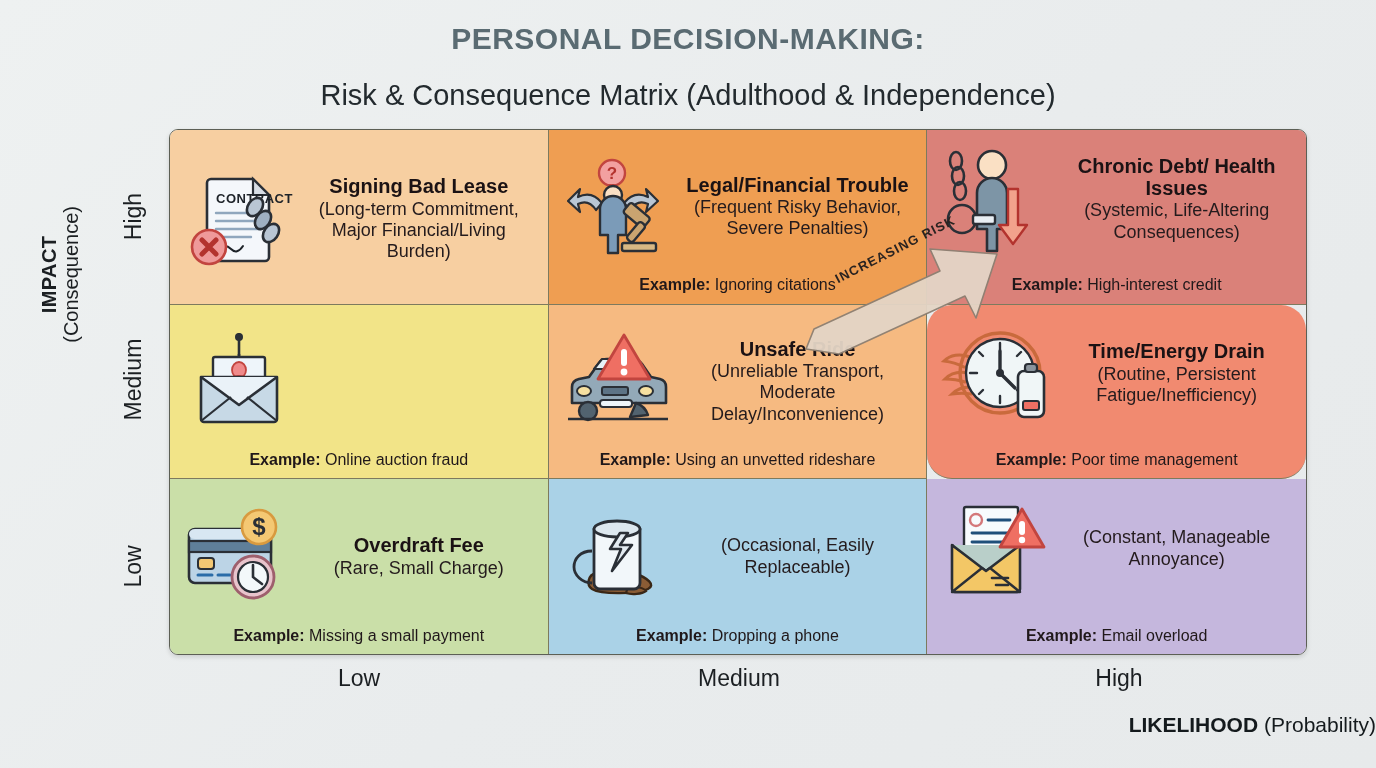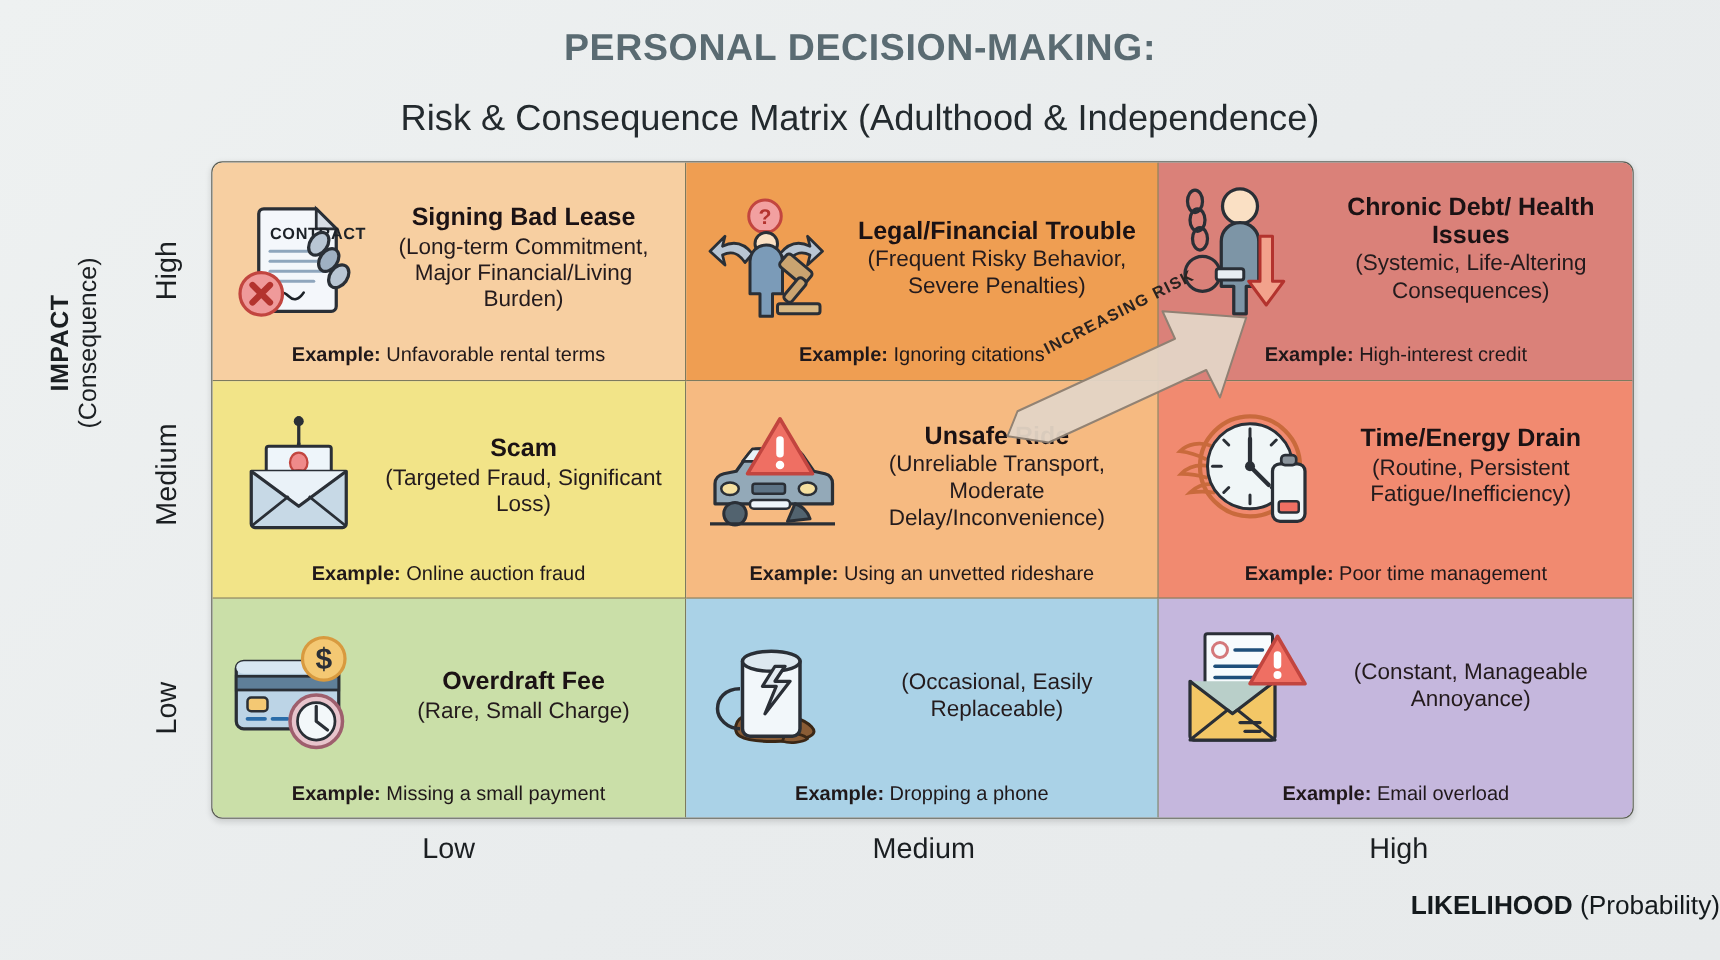--- a/index.html
+++ b/index.html
@@ -99,21 +99,21 @@
     padding-bottom:5px; line-height:1.2;
   }
   .cell-example b { font-weight:700; }
 
   
   .fill-peach    { background:#f7cfa1; }
   .fill-orange   { background:#ef9e52; }
   .fill-salmondk { background:#da8179; }
   .fill-yellow   { background:#f2e488; }
   .fill-ltorange { background:#f6ba81; }
-  .fill-coral    { background:#f18a70; }
+  .fill-coral    { background:#f18a70;border-radius:25px; }
   .fill-green    { background:#cadfa8; }
   .fill-blue     { background:#aad2e7; }
   .fill-purple   { background:#c5b7dd; }
 
   
   .risk-arrow {
     position:absolute; left:800px; top:232px;
     width:205px; height:125px;
     pointer-events:none;
   }
@@ -168,21 +168,20 @@
             </g>
             <circle cx="26" cy="84" r="17" fill="#ef9a9a" stroke="#c2453f" stroke-width="2.6"></circle>
             <path d="M19 77l14 14M33 77l-14 14" stroke="#b3332e" stroke-width="5" stroke-linecap="round"></path>
           </svg>
         </div>
         <div class="cell-text">
           <div class="cell-title">Signing Bad Lease</div>
           <div class="cell-desc">(Long-term Commitment, Major Financial/Living Burden)</div>
         </div>
       </div>
-      <div class="cell-example"><b>Example:</b><span> Unfavorable rental terms</span></div>
     </div>
 
     <div class="cell fill-orange">
       <div class="cell-body">
         <div class="cell-icon">
           <svg viewBox="0 0 112 112">
             <circle cx="50" cy="22" r="13" fill="#f2a0a0" stroke="#c2453f" stroke-width="2.4"></circle>
             <path d="M46 34l4 7 4-7z" fill="#f2a0a0" stroke="#c2453f" stroke-width="2"></path>
             <text x="50" y="28" text-anchor="middle" font-family="Liberation Sans, sans-serif" font-size="17" font-weight="700" fill="#b3332e">?</text>
             <path d="M40 52C32 42 24 42 16 46l2-8-12 12 12 11-2-8c6-3 12-3 18 6z" fill="#b9c6d4" stroke="#2a2f36" stroke-width="2.2" stroke-linejoin="round"></path>
@@ -236,24 +235,20 @@
             <circle cx="56" cy="12" r="4" fill="#2a2f36"></circle>
             <path d="M56 30v10a10 10 0 0 1-20 0" stroke="#2a2f36" stroke-width="3" fill="none" stroke-linecap="round"></path>
             <path d="M36 40l-5 5 9 2z" fill="#2a2f36"></path>
             <rect x="30" y="32" width="52" height="40" rx="2" fill="#eef5fa" stroke="#2a2f36" stroke-width="2.4"></rect>
             <ellipse cx="56" cy="45" rx="7" ry="8" fill="#ef8a8a" stroke="#c2453f" stroke-width="1.8"></ellipse>
             <path d="M45 62a11 11 0 0 1 22 0z" fill="#ef8a8a" stroke="#c2453f" stroke-width="1.8"></path>
             <path d="M18 52h76v42a3 3 0 0 1-3 3H21a3 3 0 0 1-3-3z" fill="#c7d9e6" stroke="#2a2f36" stroke-width="2.6" stroke-linejoin="round"></path>
             <path d="M18 52l38 28 38-28" fill="#eaf2f8" stroke="#2a2f36" stroke-width="2.6" stroke-linejoin="round"></path>
             <path d="M18 96l30-24M94 96L64 72" stroke="#2a2f36" stroke-width="2.2" fill="none"></path>
           </svg>
-        </div>
-        <div class="cell-text">
-          <div class="cell-title">Scam</div>
-          <div class="cell-desc">(Targeted Fraud, Significant Loss)</div>
         </div>
       </div>
       <div class="cell-example"><b>Example:</b><span> Online auction fraud</span></div>
     </div>
 
     <div class="cell fill-ltorange">
       <div class="cell-body">
         <div class="cell-icon">
           <svg viewBox="0 0 112 112">
             <path d="M10 78V62c0-4 3-7 7-8l10-2 10-14c2-3 5-4 8-4h26c4 0 7 2 9 5l9 13 9 2c4 1 6 4 6 8v16z" fill="#93a9b8" stroke="#2a2f36" stroke-width="2.6" stroke-linejoin="round"></path>

